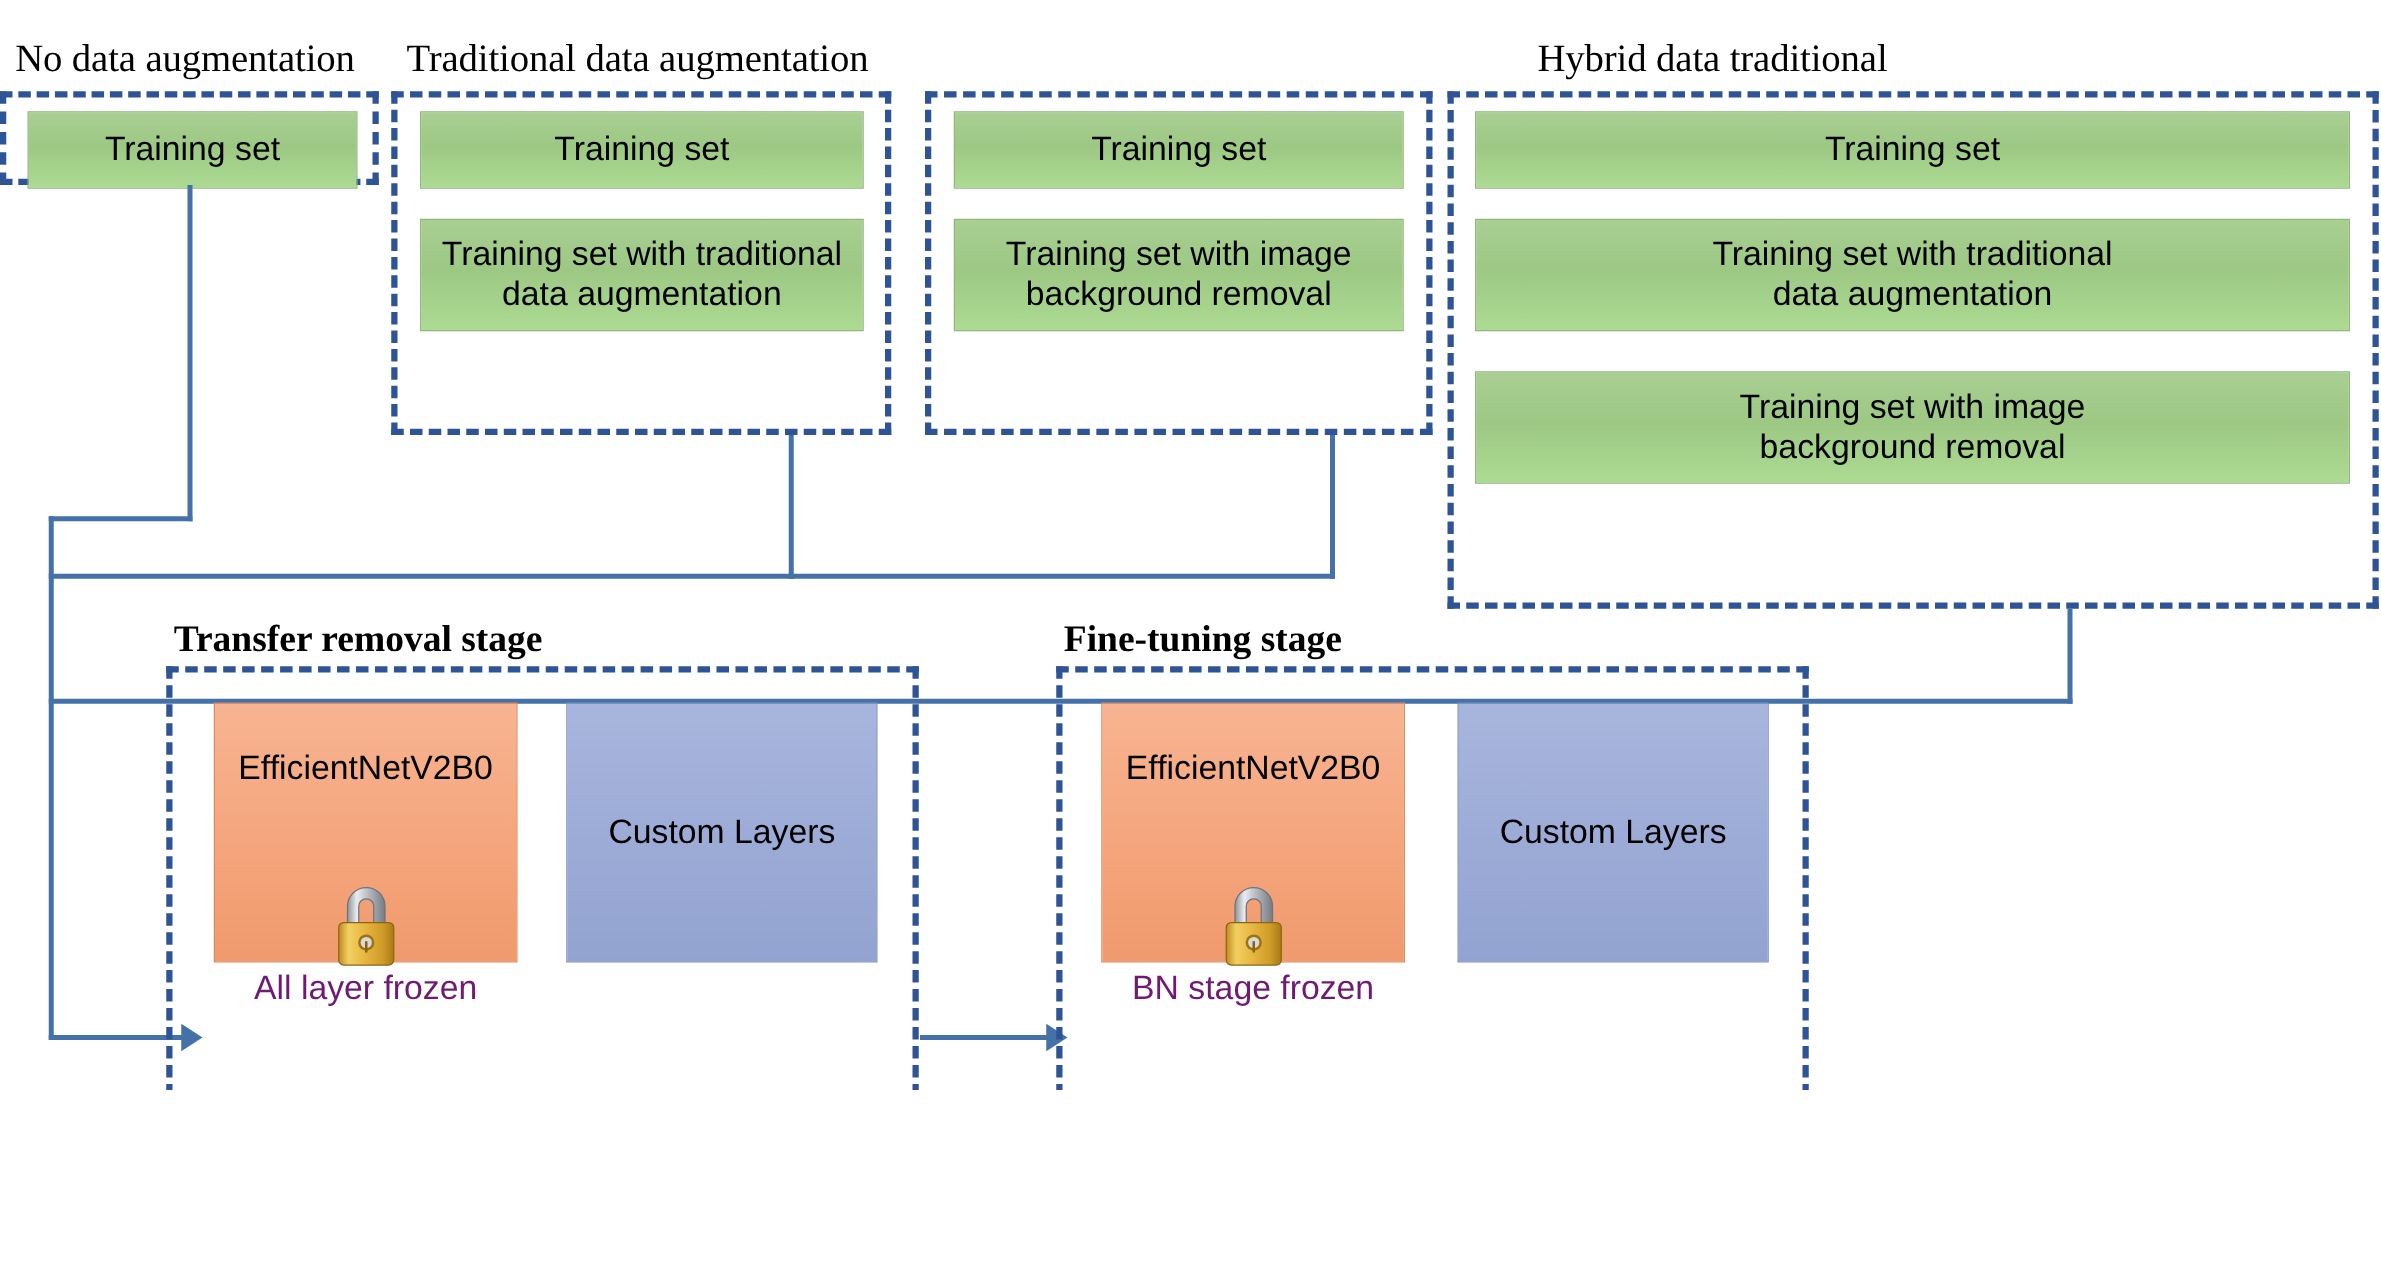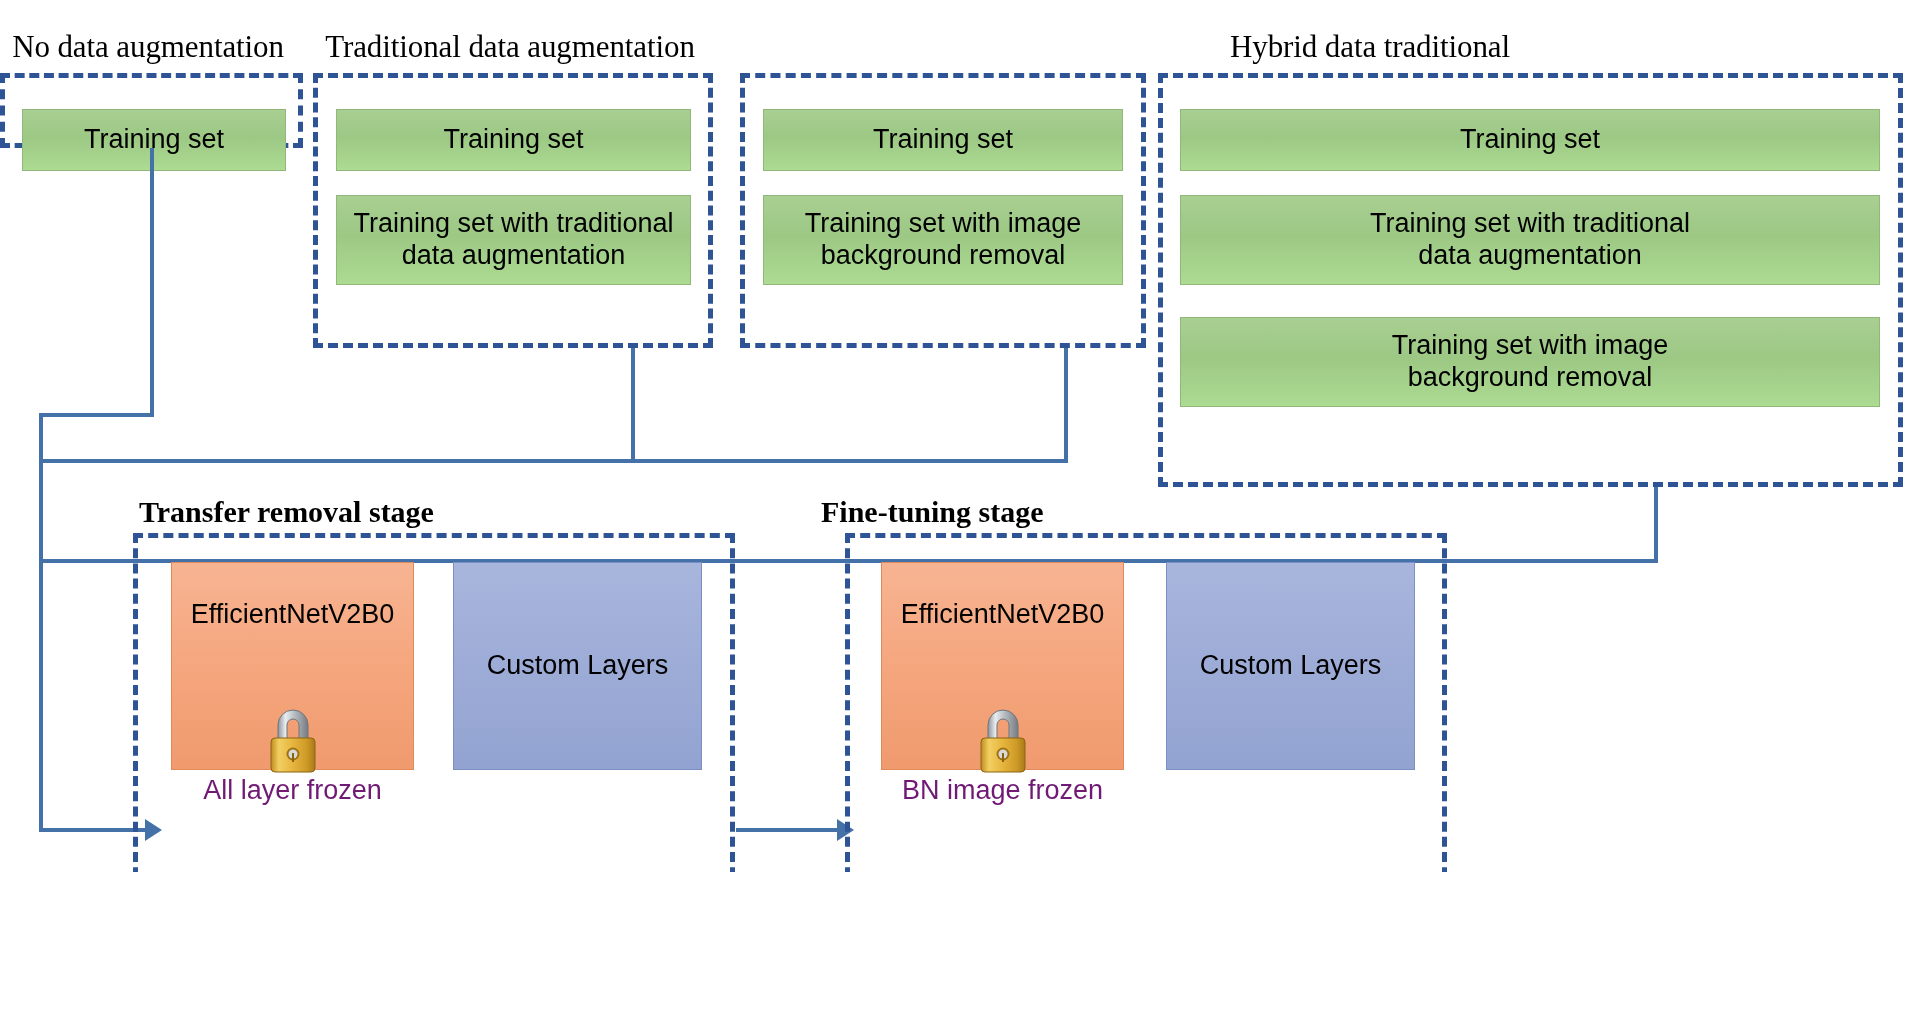--- a/index.html
+++ b/index.html
@@ -57,21 +57,20 @@
     font-family: "Liberation Sans", sans-serif;
     font-size: 27px;
     color: #000000;
     line-height: 1.18;
     white-space: pre-line;
     padding: 2px 6px;
   }
   .green {
     background: linear-gradient(180deg,#a9cf92 0%, #9cc884 45%, #addb92 100%);
     border: 1px solid #8fb87a;
-    margin-top: 20px;
   }
   .orange {
     background: linear-gradient(180deg,#f7b492 0%, #f5a57c 55%, #f09a6e 100%);
     border: 1px solid #e08a5c;
     align-items: flex-start;
     padding-top: 36px;
   }
   .bluebox {
     background: linear-gradient(180deg,#a8b6dd 0%, #9cabd6 55%, #93a3d1 100%);
     border: 1px solid #7c8fc4;
@@ -203,21 +202,21 @@
     </svg>
   </div>
 
   <div class="caption" style="left:171px; top:775px; width:243px;">All layer frozen</div>
 
   <div class="databox bluebox" style="left:453px; top:562px; width:249px; height:208px;">Custom Layers</div>
 
   <div class="hline" style="left:736px; top:828px; width:103px;"></div>
   <div class="arrowhead" style="left:837px; top:819px;"></div>
 
-  <div class="stage-title" style="left:821px; top:495px;">Fine-tuning stage</div>
+  <div class="stage-title" style="left:851px; top:495px;">Fine-tuning stage</div>
 
   <div class="dashed-box" style="left:845px; top:533px; width:602px; height:481px;"></div>
 
   <div class="databox orange" style="left:881px; top:562px; width:243px; height:208px;">EfficientNetV2B0</div>
 
   <div class="lock" style="left:972px; top:703px;">
     <svg viewBox="0 0 62 72" width="62" height="72">
       <defs>
         <linearGradient id="shackleG2" x1="0" y1="0" x2="1" y2="0">
           <stop offset="0%" stop-color="#8d9399"></stop>
@@ -234,17 +233,17 @@
         </linearGradient>
       </defs>
       <path d="M16 38 L16 22 A15 15 0 0 1 46 22 L46 38 L37 38 L37 22 A6 6 0 0 0 25 22 L25 38 Z" fill="url(#shackleG2)" stroke="#6e747a" stroke-width="1"></path>
       <rect x="9" y="35" width="44" height="34" rx="4" ry="4" fill="url(#bodyG2)" stroke="#8c6512" stroke-width="1"></rect>
       <circle cx="31" cy="51" r="6.5" fill="#9c7314"></circle>
       <circle cx="31" cy="51" r="4.5" fill="#d9d9d9"></circle>
       <rect x="30" y="50" width="2" height="9" fill="#8a6310"></rect>
     </svg>
   </div>
 
-  <div class="caption" style="left:881px; top:775px; width:243px;">BN image frozen</div>
+  <div class="caption" style="left:881px; top:775px; width:243px;">BN stage frozen</div>
 
   <div class="databox bluebox" style="left:1166px; top:562px; width:249px; height:208px;">Custom Layers</div>
 
 </div>
 
 </body></html>

